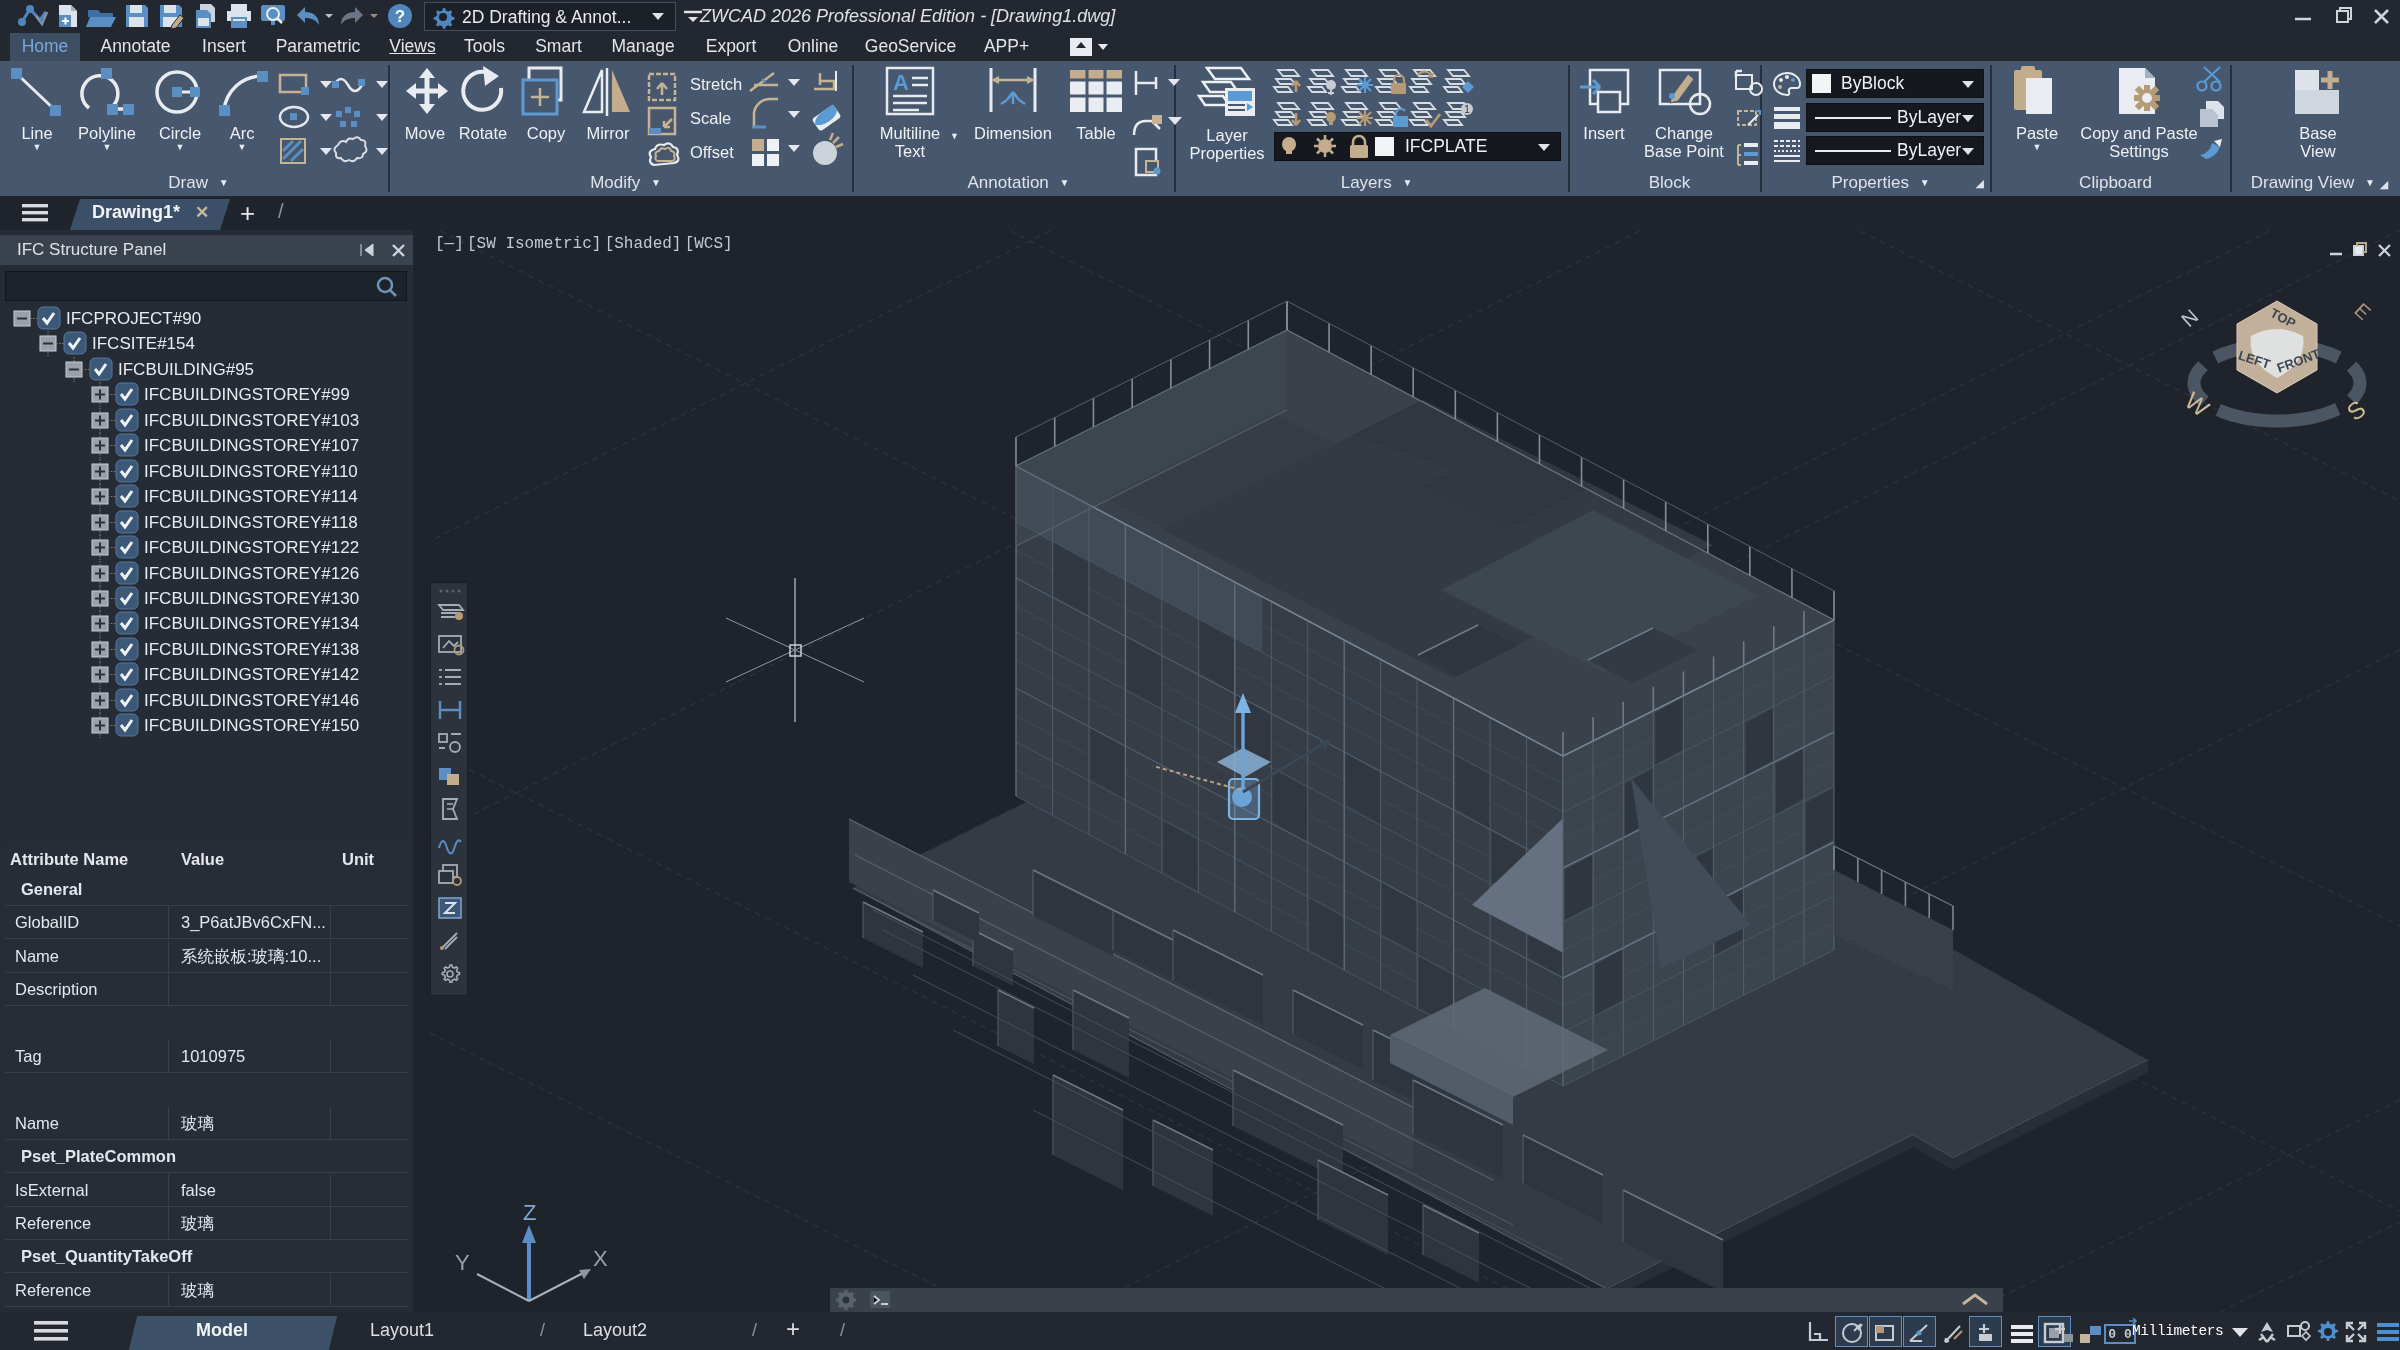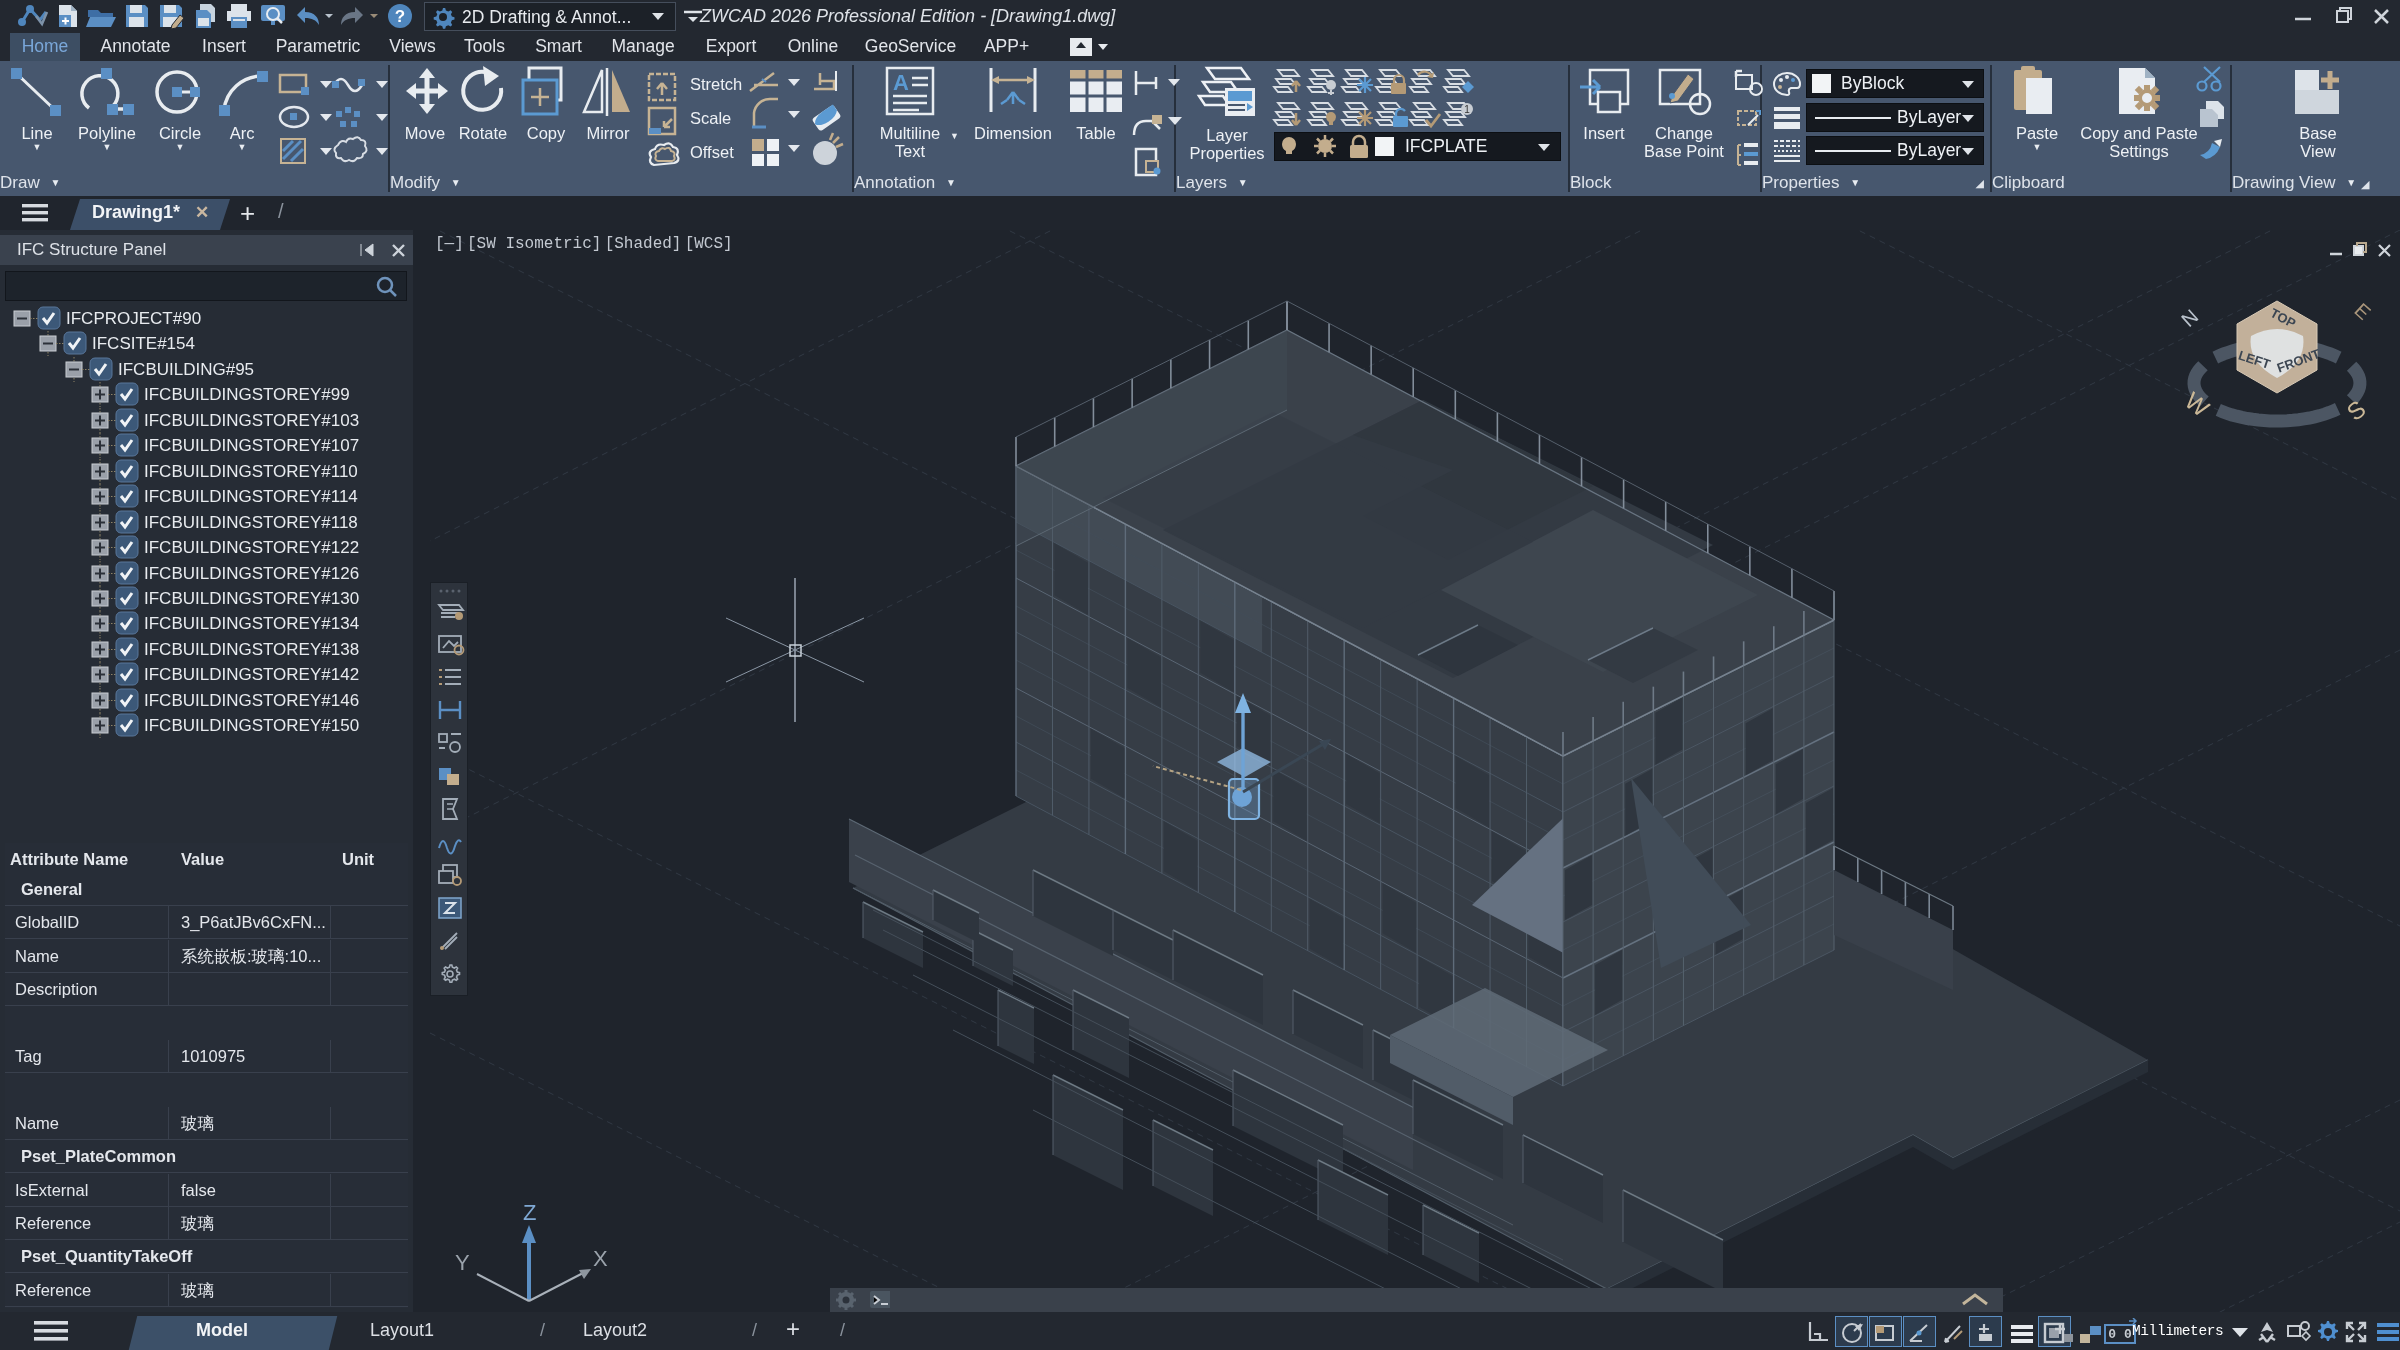--- a/index.html
+++ b/index.html
@@ -11,21 +11,21 @@
 #titlebar { position:absolute; left:0; top:0; width:2400px; height:33px; background:#232830; }
 #menubar { position:absolute; left:0; top:33px; width:2400px; height:28px; background:#232830; }
 .menuitem { position:absolute; top:0; height:28px; line-height:26px; color:#e2e5ea; font-size:17.5px; text-align:center; }
 .menuitem.active { background:#3d4e63; color:#7aa7d9; }
 #title-text { position:absolute; top:6px; left:700px; color:#dfe3e8; font-size:18px; font-weight:400;font-style:italic; }
 
 
 #ribbon { position:absolute; left:0; top:61px; width:2400px; height:135px; background:#47576e; }
 .rgroup { position:absolute; top:0; height:135px; }
 .rgroup .gsep { position:absolute; right:0; top:4px; bottom:4px; width:2px; background:#262f3c; }
-.glabel { position:absolute; bottom:3px; width:100%; color:#dee3ea; font-size:17px; }
+.glabel { position:absolute; bottom:3px; width:100%; text-align:center; color:#dee3ea; font-size:17px;padding-left:7px; }
 .glabel .car { font-size:10px; position:relative; top:-2px; margin-left:6px; color:#e8ecf1; }
 .bigbtn { position:absolute; top:5px; text-align:center; color:#eef1f5; font-size:16.5px; }
 .bigbtn .lbl { margin-top:2px; line-height:18px; }
 .car2 { font-size:9px; color:#e8ecf1; }
 
 
 #tabbar { position:absolute; left:0; top:196px; width:2400px; height:34px; background:#20252d; }
 #doctab { position:absolute; left:75px; top:3px; width:150px; height:31px; background:#3c4f68; transform:skewX(-18deg); }
 #doctab-label { position:absolute; left:92px; top:6px; font-size:18px; color:#f2f4f7; font-weight:bold; }
 #doctab-label .x { color:#c9b7a0; font-weight:bold; margin-left:10px; font-size:17px;}
@@ -144,21 +144,21 @@
           <path d="M60 11 v-3 h11 v11 h-3"></path>
         </g>
       <path d="M95 10 l13 13 M108 10 l-13 13" stroke="#cfd4da" stroke-width="2.5"></path>
     </svg>
   </div>
   <div id="menubar">
     <div class="menuitem active" style="left:10px;width:70px;">Home</div>
     <div class="menuitem" style="left:97px;width:77px;">Annotate</div>
     <div class="menuitem" style="left:200px;width:48px;">Insert</div>
     <div class="menuitem" style="left:274px;width:88px;">Parametric</div>
-    <div class="menuitem" style="left:388px;width:49px;">Views</div>
+    <div class="menuitem" style="left:388px;width:49px;text-decoration:underline;">Views</div>
     <div class="menuitem" style="left:461px;width:47px;">Tools</div>
     <div class="menuitem" style="left:533px;width:51px;">Smart</div>
     <div class="menuitem" style="left:610px;width:66px;">Manage</div>
     <div class="menuitem" style="left:703px;width:56px;">Export</div>
     <div class="menuitem" style="left:786px;width:54px;">Online</div>
     <div class="menuitem" style="left:863px;width:95px;">GeoService</div>
     <div class="menuitem" style="left:982px;width:49px;">APP+</div>
     <svg width="60" height="28" class="abs" style="left:1070px;top:0">
         <rect x="0" y="5" width="22" height="18" fill="#e8ebef"></rect>
         <path d="M6 15 l5 -6 5 6 z" fill="#232830"></path>

